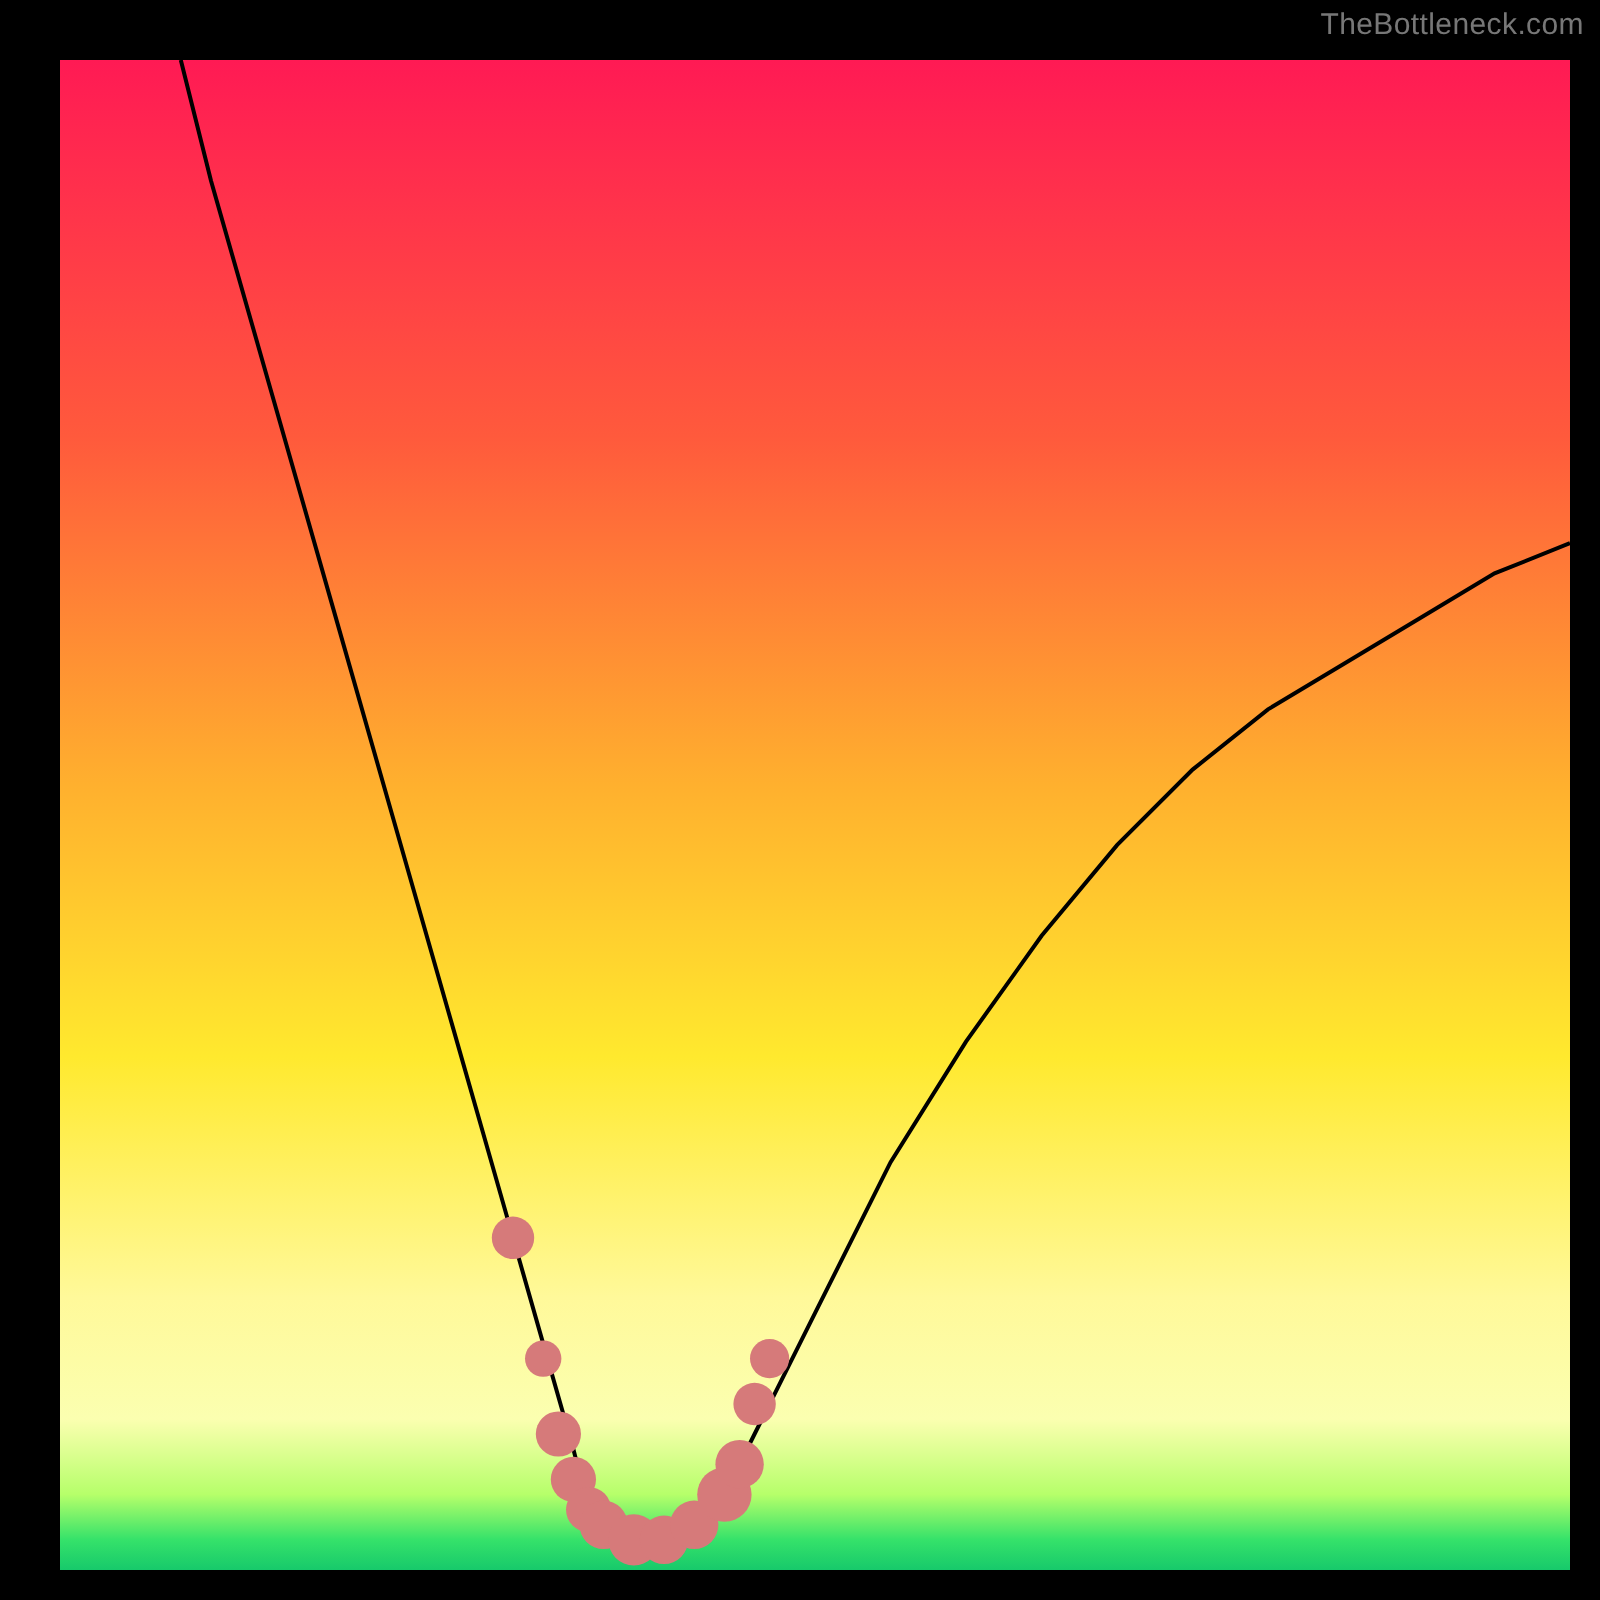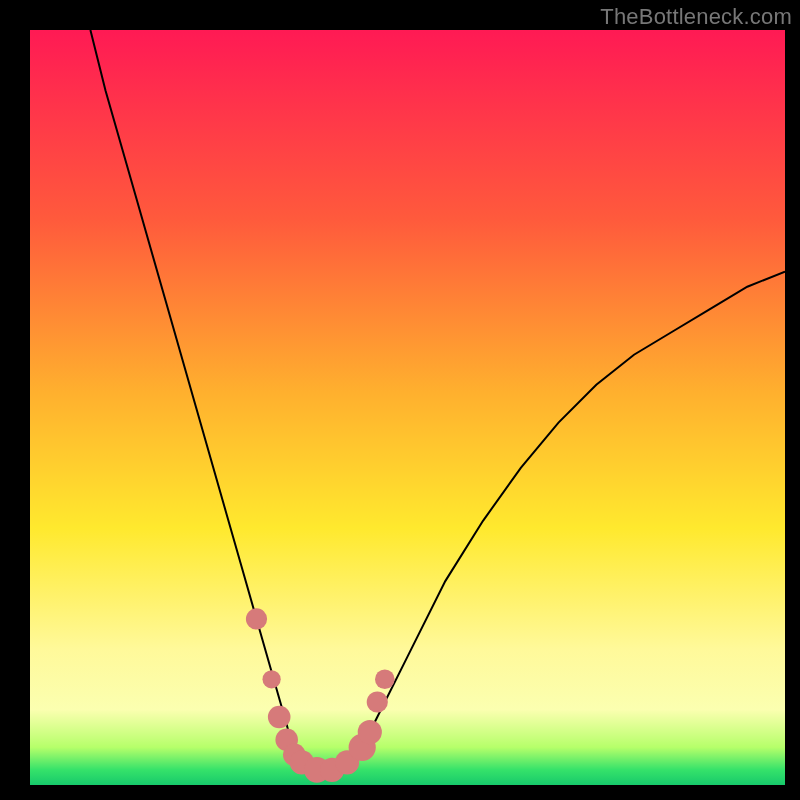--- a/index.html
+++ b/index.html
@@ -52,21 +52,21 @@
   }
   .dot {
     fill: #d67a7a;
     stroke: none;
   }
   .watermark {
     position: absolute;
     top: 4px;
     right: 8px;
     color: #777;
-    font-size: 22px;
+    font-size: 15px;
     font-weight: 500;
     letter-spacing: 0.2px;
     user-select: none;
   }
 </style>
 </head>
 <body>
 
 <div class="frame">
   <div class="plot-area">

